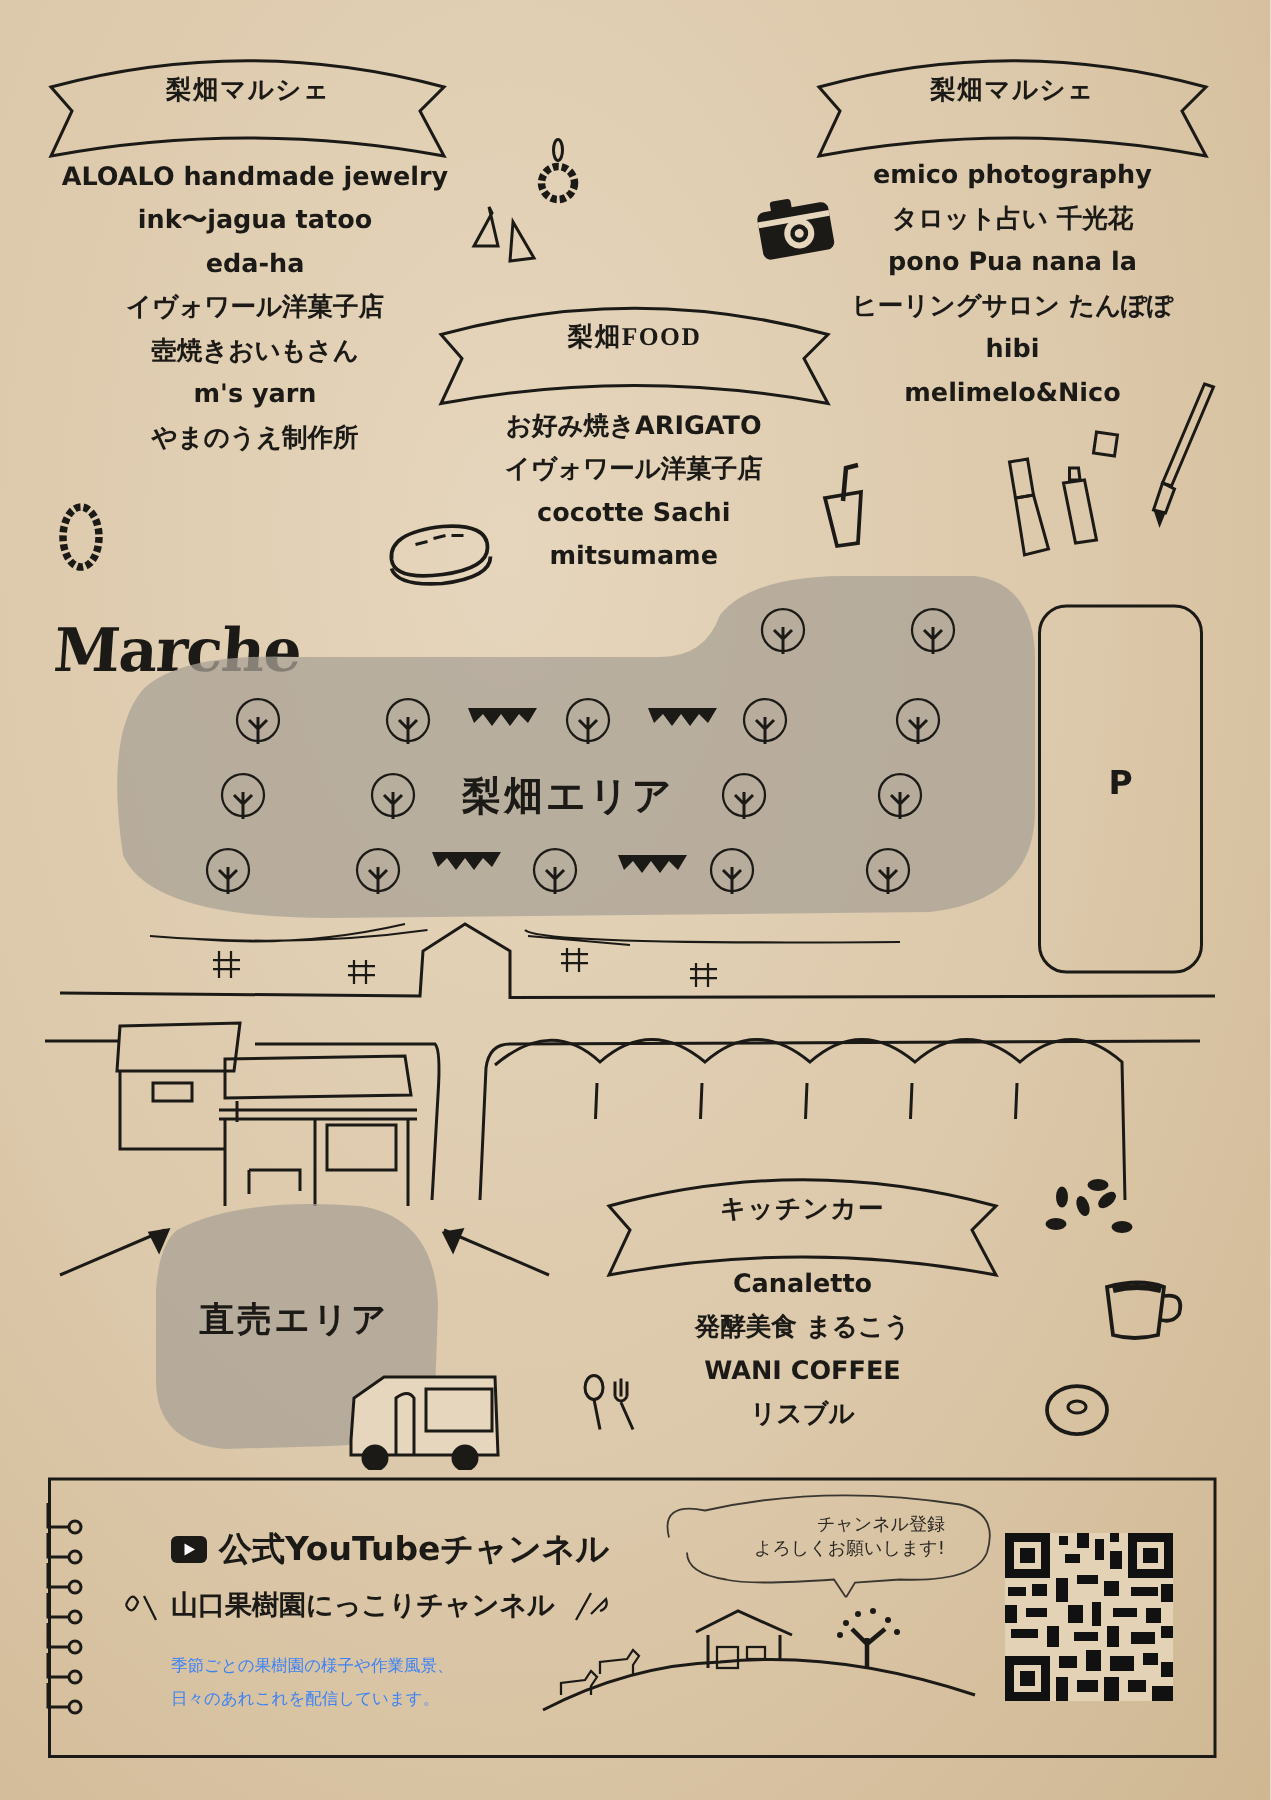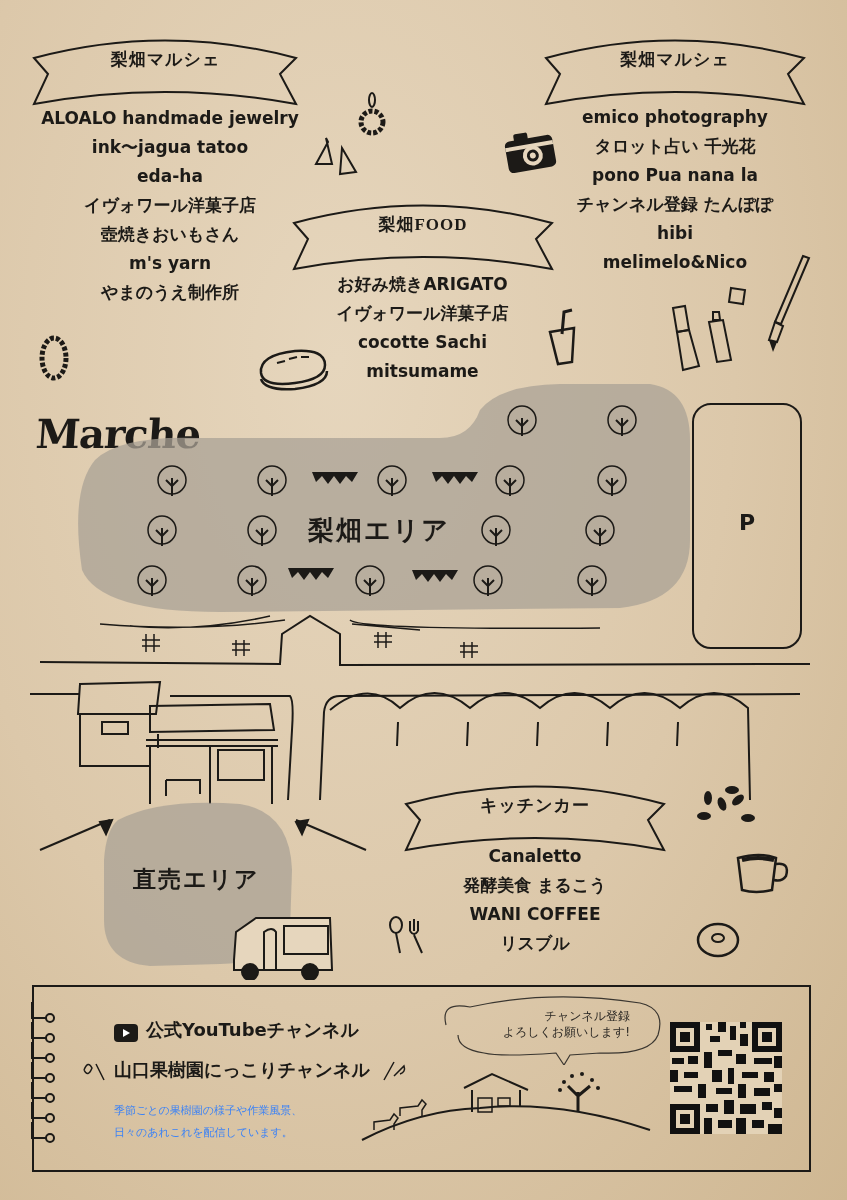--- a/index.html
+++ b/index.html
@@ -18,21 +18,21 @@
   }
   .vendor-list { position:absolute; text-align:center; font-weight:bold; }
   .vendor-list .item { display:block; font-size:17px; line-height:29px; white-space:nowrap; }
   .area-label { position:absolute; font-weight:bold; font-size:26px; letter-spacing:2px; }
   .marche-title {
     position:absolute; left:36px; top:410px; font-family:"DejaVu Serif", serif;
     font-size:40px; font-weight:bold; letter-spacing:-1px; transform:skewX(-4deg);
   }
   .parking-label { position:absolute; font-weight:bold; font-size:22px; }
   .yt-box { position:absolute; left:32px; top:985px; width:775px; height:183px; border:2px solid #1c1a17; }
-  .yt-title { position:absolute; left:114px; top:1018px; font-weight:bold; font-size:18px; display:flex; align-items:flex-end; gap:8px; }
+  .yt-title { position:absolute; left:114px; top:1018px; font-weight:bold; font-size:22px; display:flex; align-items:center; gap:8px; }
   .yt-play { width:24px; height:18px; background:#1c1a17; border-radius:4px; position:relative; }
   .yt-play:after { content:""; position:absolute; left:9px; top:5px; border-left:7px solid #fff; border-top:4px solid transparent; border-bottom:4px solid transparent; }
   .yt-channel { position:absolute; left:114px; top:1058px; font-weight:bold; font-size:18px; }
   .yt-desc { position:absolute; left:114px; top:1100px; font-size:11px; line-height:22px; color:#3b82f6; }
   .bubble-text { position:absolute; left:470px; top:1008px; width:160px; text-align:right; font-size:12px; line-height:16px; color:#2b2824; }
 </style>
 </head>
 <body>
 
 <div class="banner" style="left:28px;top:28px;width:275px;height:80px;">
@@ -69,21 +69,21 @@
   <svg width="270" height="80" viewBox="0 0 270 80">
     <path d="M6 30 Q135 -5 264 30 L248 46 L264 76 Q135 52 6 76 L20 46 Z" fill="none" stroke="#1c1a17" stroke-width="2"></path>
   </svg>
   <div class="banner-label" style="top:20px;">梨畑マルシェ</div>
 </div>
 
 <div class="vendor-list" style="left:530px;top:103px;width:290px;">
   <span class="item">emico photography</span>
   <span class="item">タロット占い 千光花</span>
   <span class="item">pono Pua nana la</span>
-  <span class="item">チャンネル登録 たんぽぽ</span>
+  <span class="item">ヒーリングサロン たんぽぽ</span>
   <span class="item">hibi</span>
   <span class="item">melimelo&amp;Nico</span>
 </div>
 
 <svg class="abs" style="left:502px;top:126px;" width="56" height="50">
   <g transform="rotate(-10 28 25)">
     <rect x="4" y="12" width="48" height="32" rx="5" fill="#1c1a17"></rect>
     <rect x="14" y="6" width="14" height="8" rx="2" fill="#1c1a17"></rect>
     <rect x="4" y="18" width="48" height="4" fill="#e6d6bd"></rect>
     <circle cx="30" cy="30" r="10" fill="#e6d6bd"></circle>

